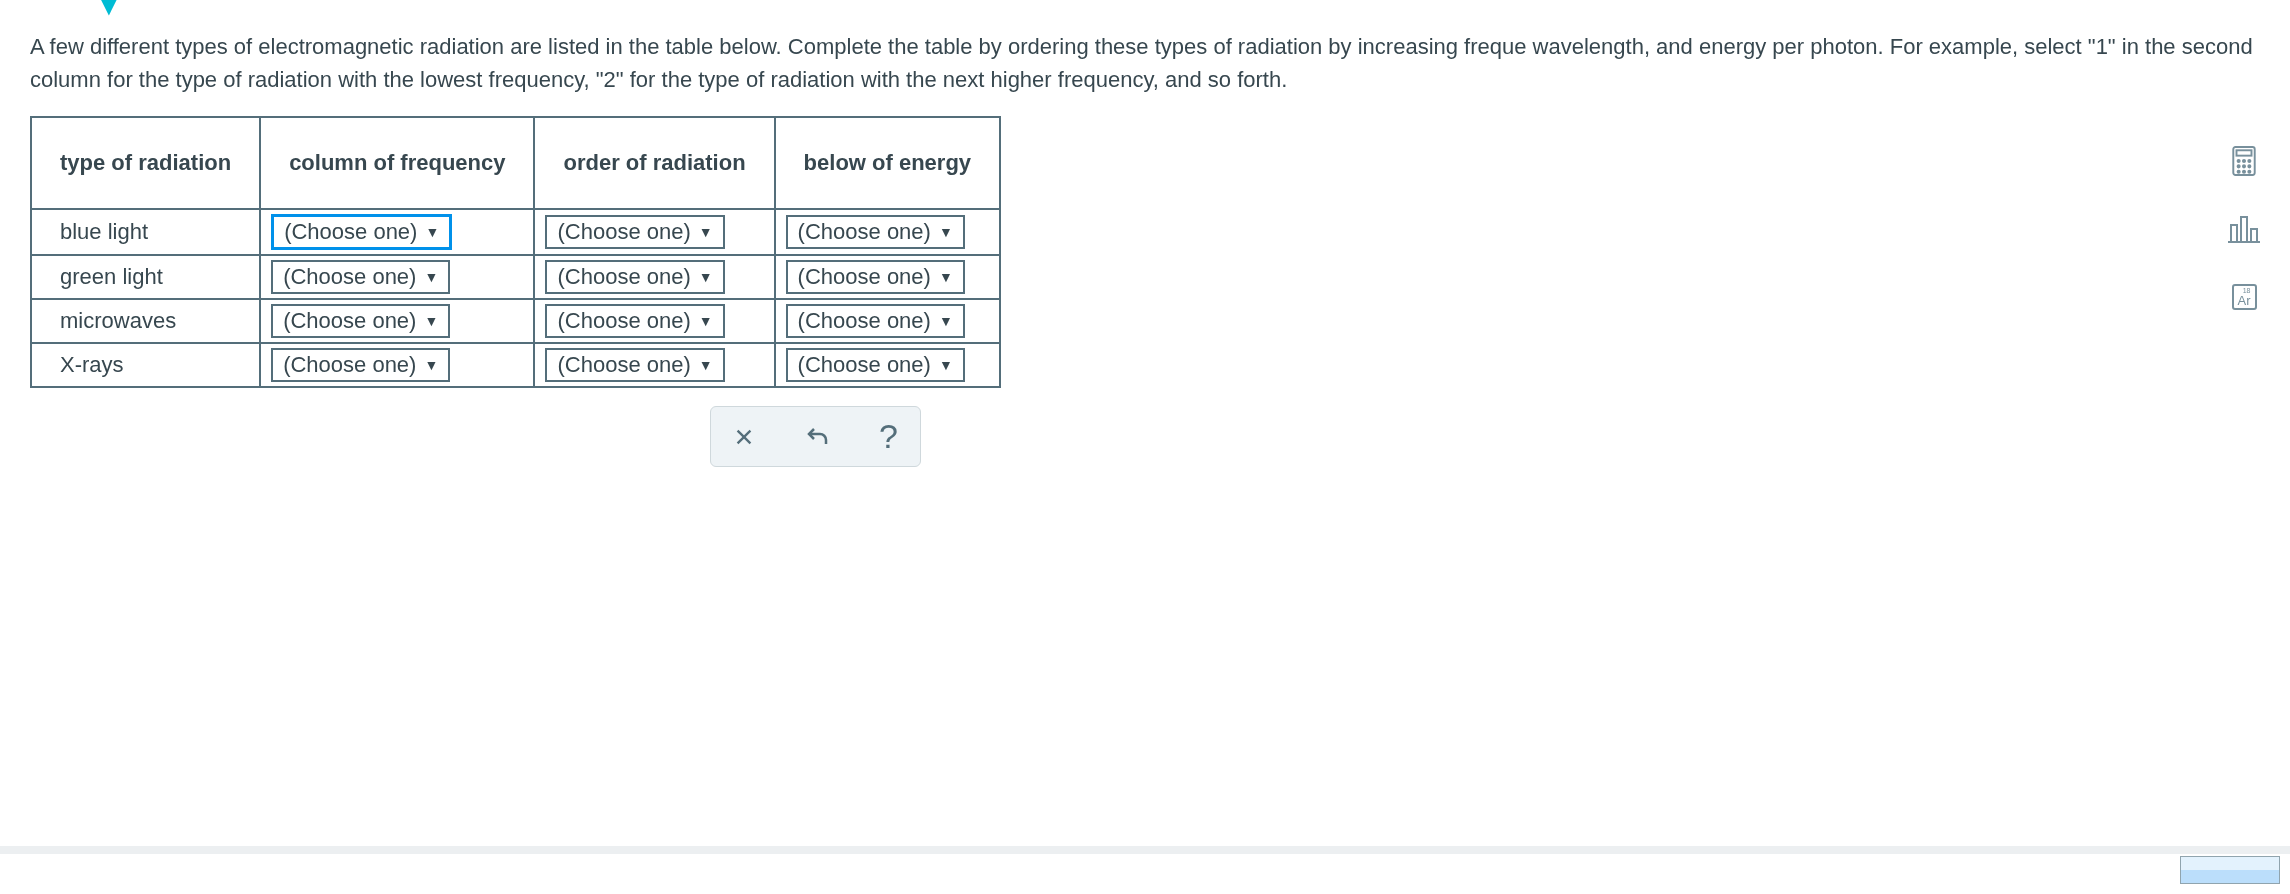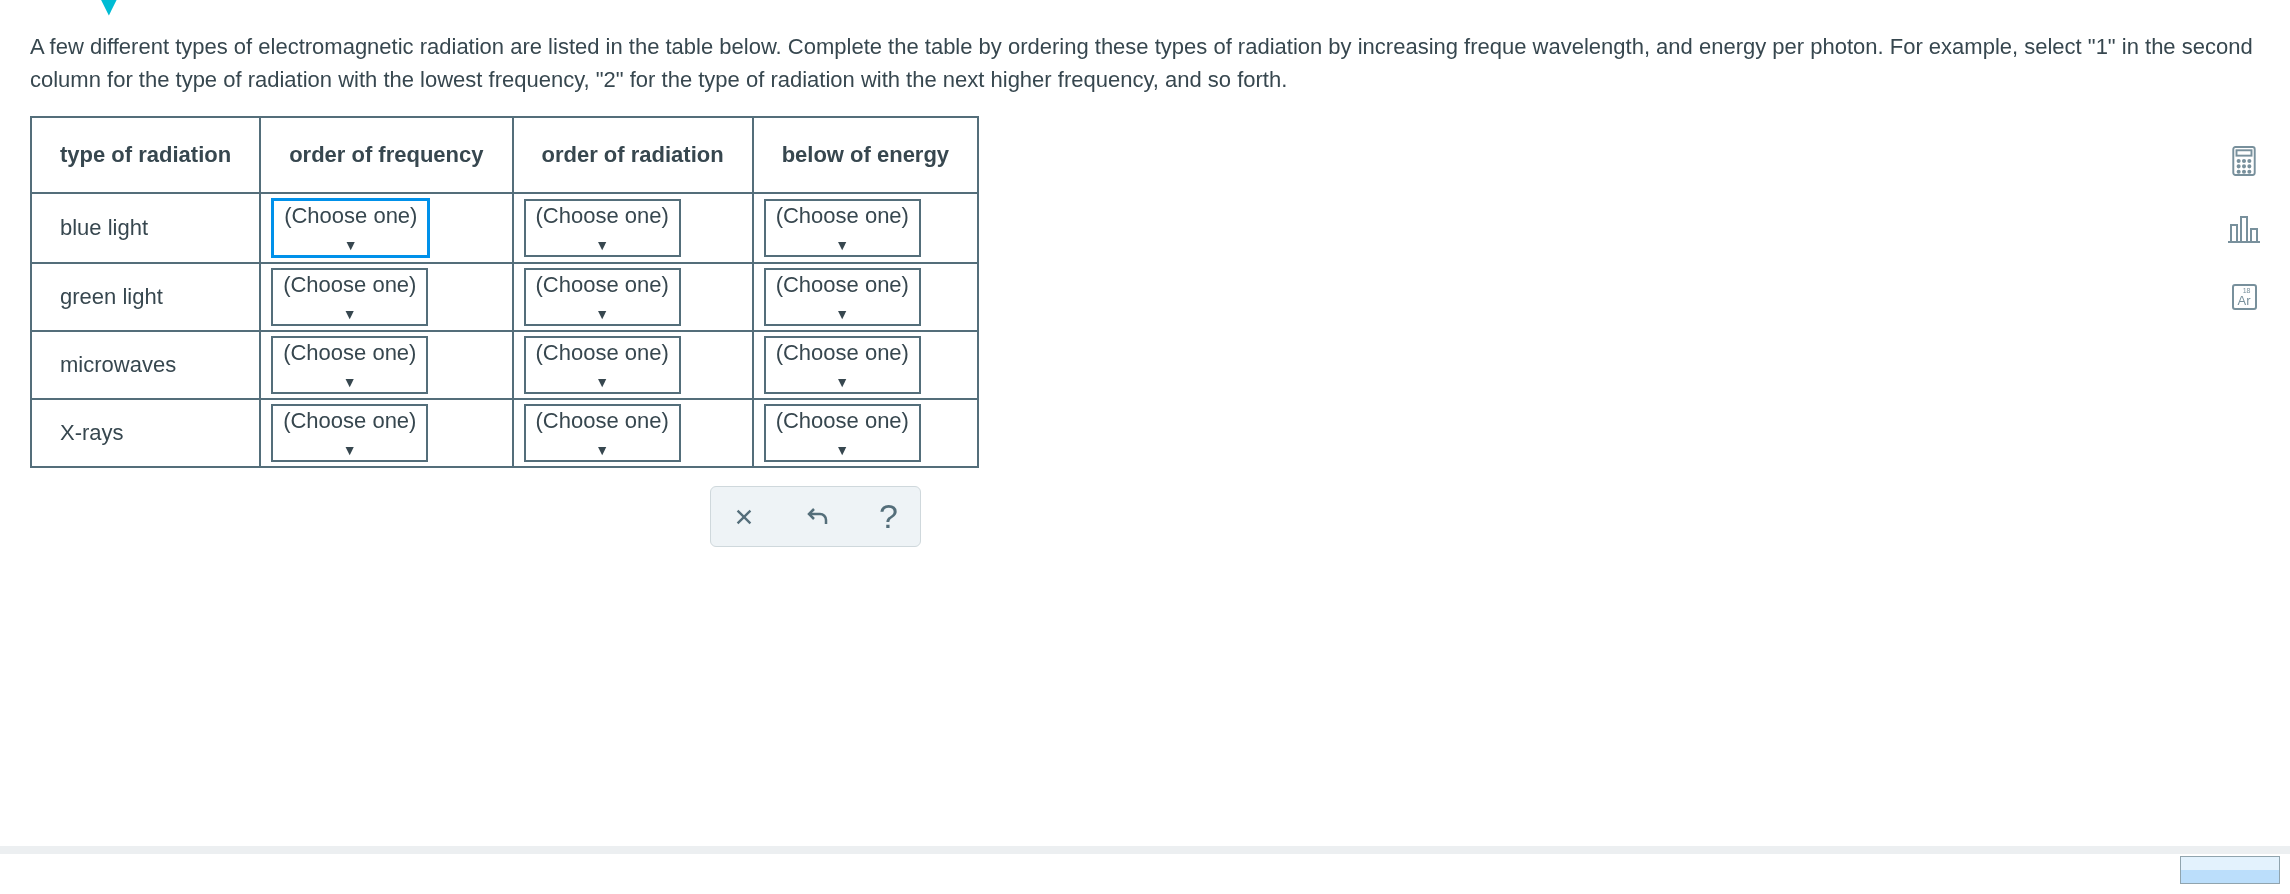--- a/index.html
+++ b/index.html
@@ -32,21 +32,21 @@
       display: flex;
       align-items: flex-start;
       gap: 30px;
     }
     table {
       border-collapse: collapse;
       border: 2px solid #546e7a;
     }
     th {
       border: 2px solid #546e7a;
-      padding: 24px 28px;
+      padding: 32px 28px;
       font-weight: bold;
       text-align: left;
       white-space: nowrap;
     }
     td {
       border: 2px solid #546e7a;
       padding: 4px 10px;
       text-align: left;
       white-space: nowrap;
     }
@@ -56,21 +56,20 @@
     .dropdown {
       display: inline-flex;
       align-items: center;
       gap: 8px;
       border: 2px solid #546e7a;
       padding: 2px 10px;
       background: #fff;
       cursor: pointer;
       font-size: 22px;
       color: #37474f;
-      flex-direction: column;
     }
     .dropdown.focused {
       border: 3px solid #0091ea;
     }
     .dropdown .arrow {
       font-size: 14px;
     }
     .action-bar {
       margin-top: 18px;
       margin-left: 680px;
@@ -145,21 +144,21 @@
 <div class="top-chevron">▼</div>
 
 <p class="instructions">A few different types of electromagnetic radiation are listed in the table below. Complete the table by ordering these types of radiation by increasing freque wavelength, and energy per photon. For example, select "1" in the second column for the type of radiation with the lowest frequency, "2" for the type of radiation with the next higher frequency, and so forth.</p>
 
 <div class="content-wrapper">
   <div>
     <table>
       <thead>
         <tr>
           <th>type of radiation</th>
-          <th>order of frequency</th>
+          <th>column of frequency</th>
           <th>order of radiation</th>
           <th>below of energy</th>
         </tr>
       </thead>
       <tbody>
         <tr>
           <td class="rad-type">blue light</td>
           <td><span class="dropdown focused">
                 <span>(Choose one)</span>
                 <span class="arrow">▼</span>

